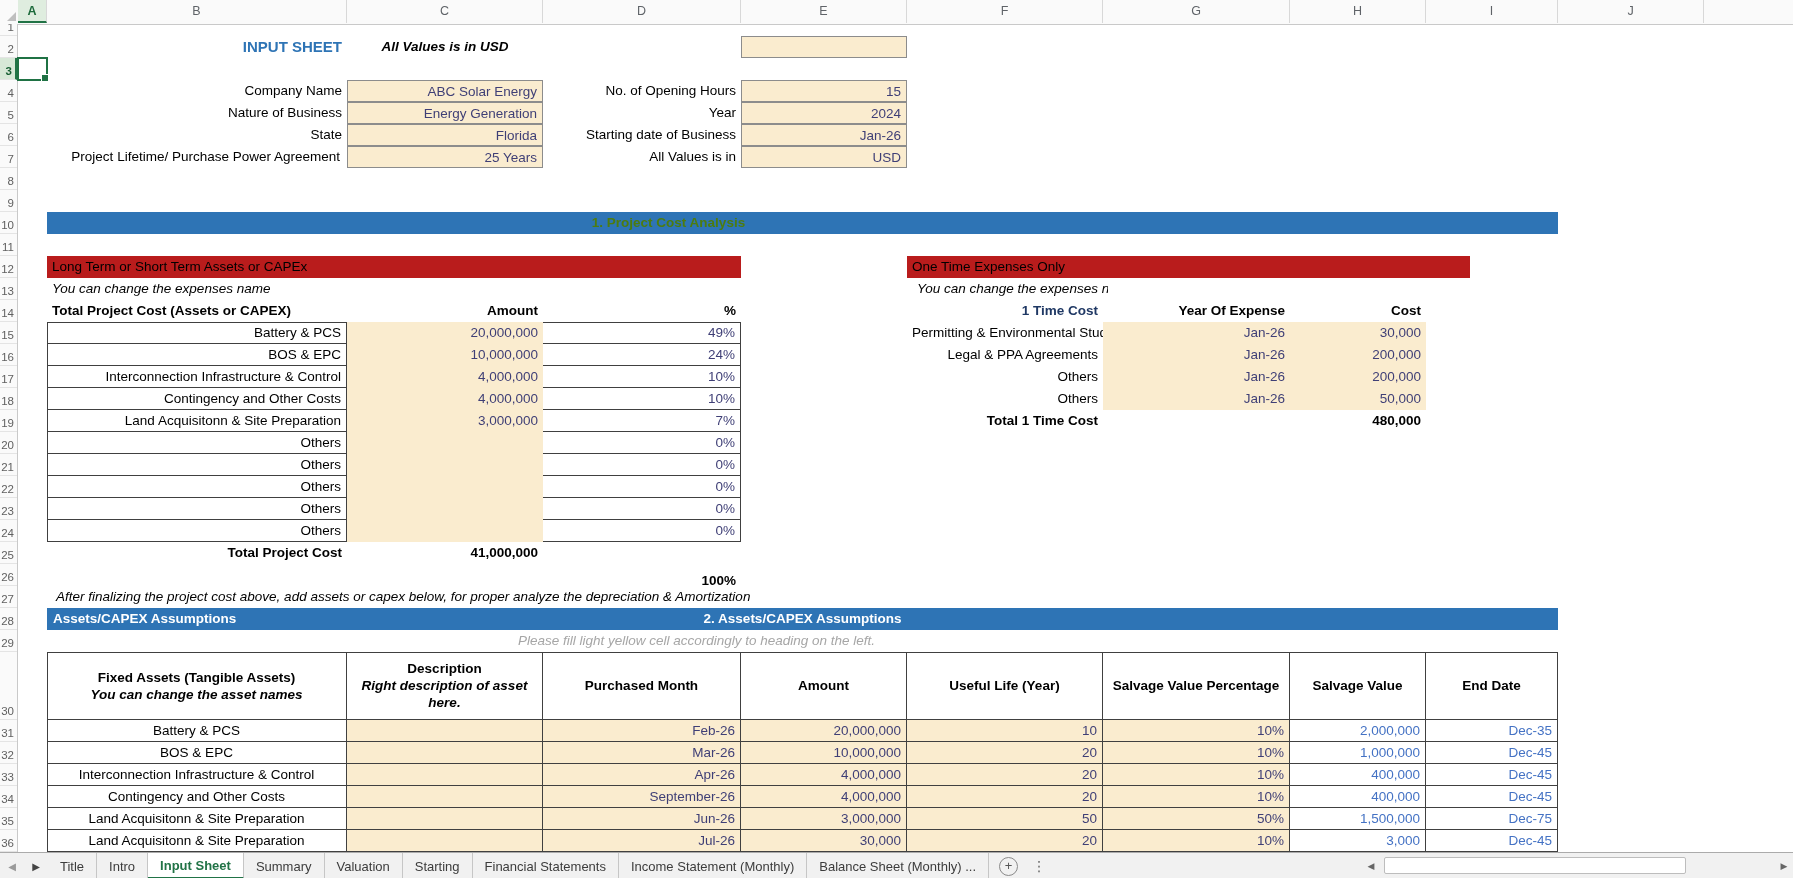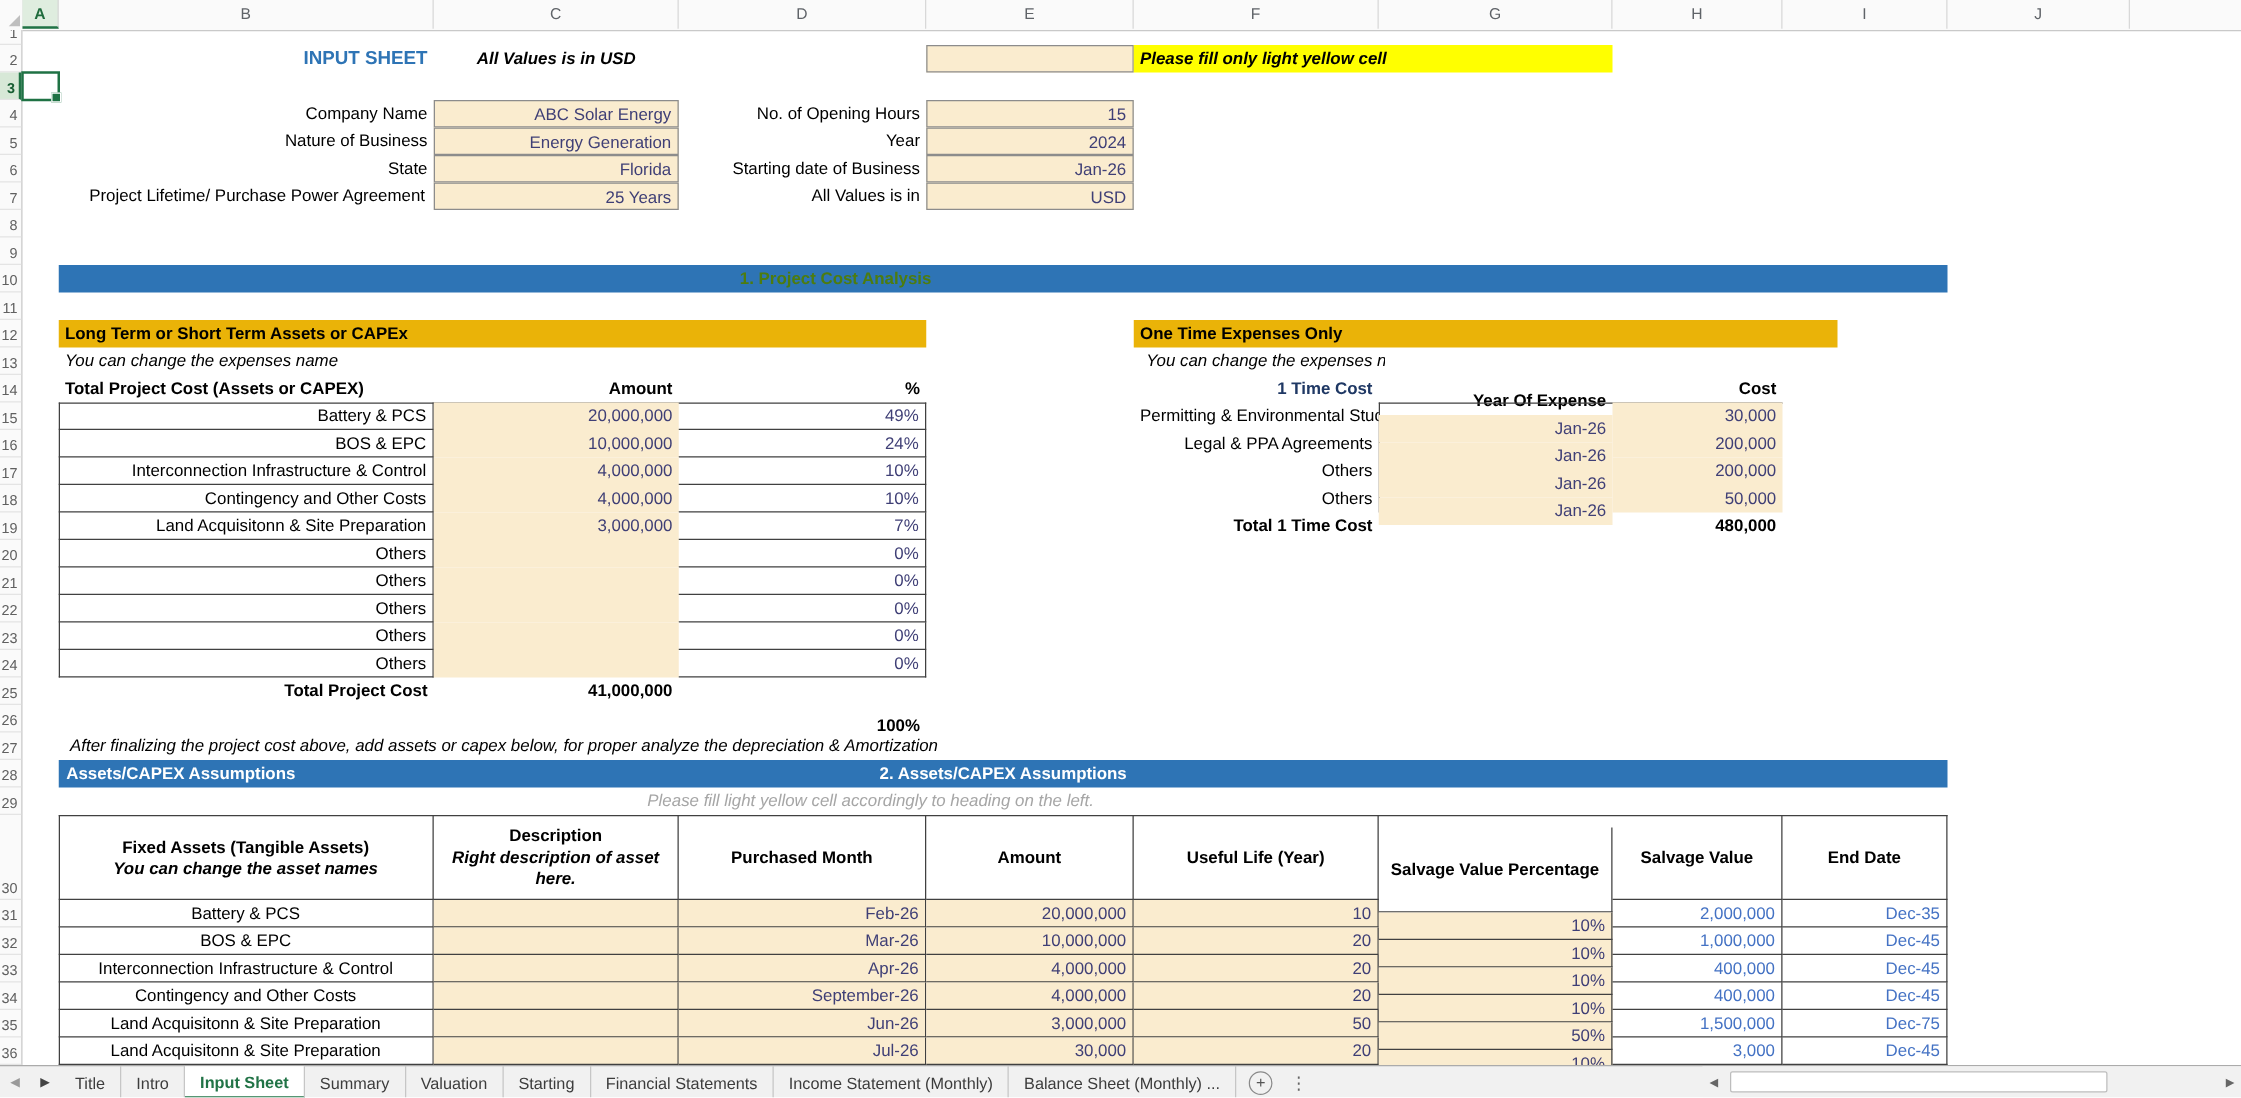--- a/index.html
+++ b/index.html
@@ -18,27 +18,27 @@
           border-right:1px solid #C9C9C9;box-sizing:border-box;}
   .rownum{box-sizing:border-box;height:22px;display:flex;align-items:flex-end;justify-content:flex-end;
           padding:0 3px 2px 0;font-size:11.5px;color:#606060;border-bottom:1px solid #E4E4E4;}
   .rownum.r1{height:12px;overflow:hidden;}
   .rownum.r30{height:68px;}
   .rownum.selrow{background:#D7E8D7;color:#175E33;font-weight:bold;border-right:2px solid #217346;}
   
   .cell{position:absolute;height:22px;line-height:21px;font-size:13.5px;box-sizing:border-box;
         padding:0 5px;white-space:nowrap;overflow:hidden;color:#000;}
   .cB{left:47px;width:300px;}  .cC{left:347px;width:196px;} .cD{left:543px;width:198px;}
-  .cE{left:741px;width:166px;} .cF{left:907px;width:196px;} .cG{left:1103px;width:187px;margin-top:10px;}
+  .cE{left:741px;width:166px;} .cF{left:907px;width:196px;} .cG{left:1103px;width:187px;}
   .cH{left:1290px;width:136px;}.cI{left:1426px;width:132px;}
   .rt{text-align:right;} .ct{text-align:center;} .b{font-weight:bold;} .i{font-style:italic;}
   .navy{color:#3F3F76;} .blue{color:#4472C4;}
   .inp{background:#FAECCF;border:1px solid #8C8C8C;color:#3F3F76;text-align:right;}
   .banner{background:#2E74B5;color:#fff;font-weight:bold;}
-  .lightband{background:#eab308;font-weight:bold;}
+  .lightband{background:#b91c1c;font-weight:normal;}
   .noteyellow{background:#FFFF00;font-style:italic;font-weight:600;}
   .gray{color:#A6A6A6;}
   
   .twrap{position:absolute;box-sizing:border-box;border-left:1px solid #404040;border-top:1px solid #404040;pointer-events:none;}
   .tc{border-right:1px solid #404040;border-bottom:1px solid #404040;}
   .tcy{background:#FAECCF;}
   .hdr2{height:68px;line-height:17px;display:flex;flex-direction:column;align-items:center;
         justify-content:center;white-space:normal;text-align:center;font-weight:bold;}
   
   .selbox{position:absolute;left:17px;top:57px;width:31px;height:24px;box-sizing:border-box;
@@ -116,21 +116,20 @@
       <div class="rownum">34</div>
       <div class="rownum">35</div>
       <div class="rownum">36</div>
     </div>
 
   <div class="selbox"></div>
 
   <div class="cell cB rt b" style="top:36px;font-size:15px;color:#2E74B5">INPUT SHEET</div>
   <div class="cell cC ct b i" style="top:36px">All Values is in USD</div>
   <div class="cell cE inp" style="top:36px"></div>
-  <div class="cell noteyellow" style="top:36px;left:907px;width:383px">Please fill only light yellow cell</div>
 
   <div class="cell cB rt" style="top:80px">Company Name</div>
   <div class="cell cC inp" style="top:80px">ABC Solar Energy</div>
   <div class="cell cD rt" style="top:80px">No. of Opening Hours</div>
   <div class="cell cE inp" style="top:80px">15</div>
 
   <div class="cell cB rt" style="top:102px">Nature of Business</div>
   <div class="cell cC inp" style="top:102px">Energy Generation</div>
   <div class="cell cD rt" style="top:102px">Year</div>
   <div class="cell cE inp" style="top:102px">2024</div>

